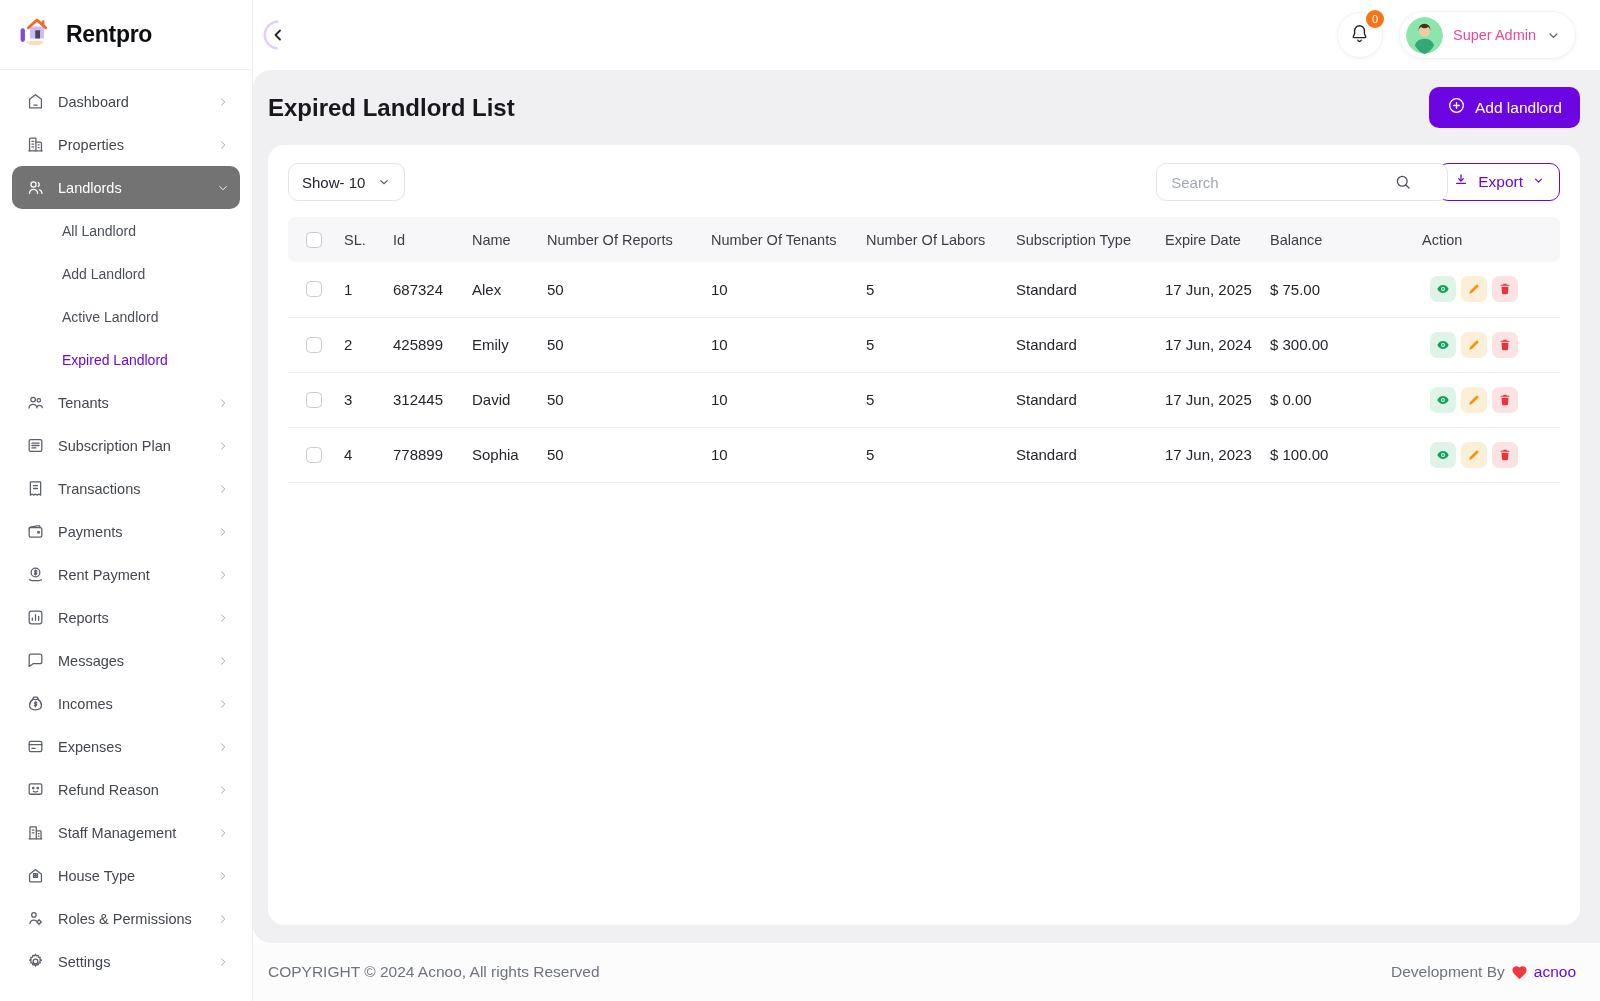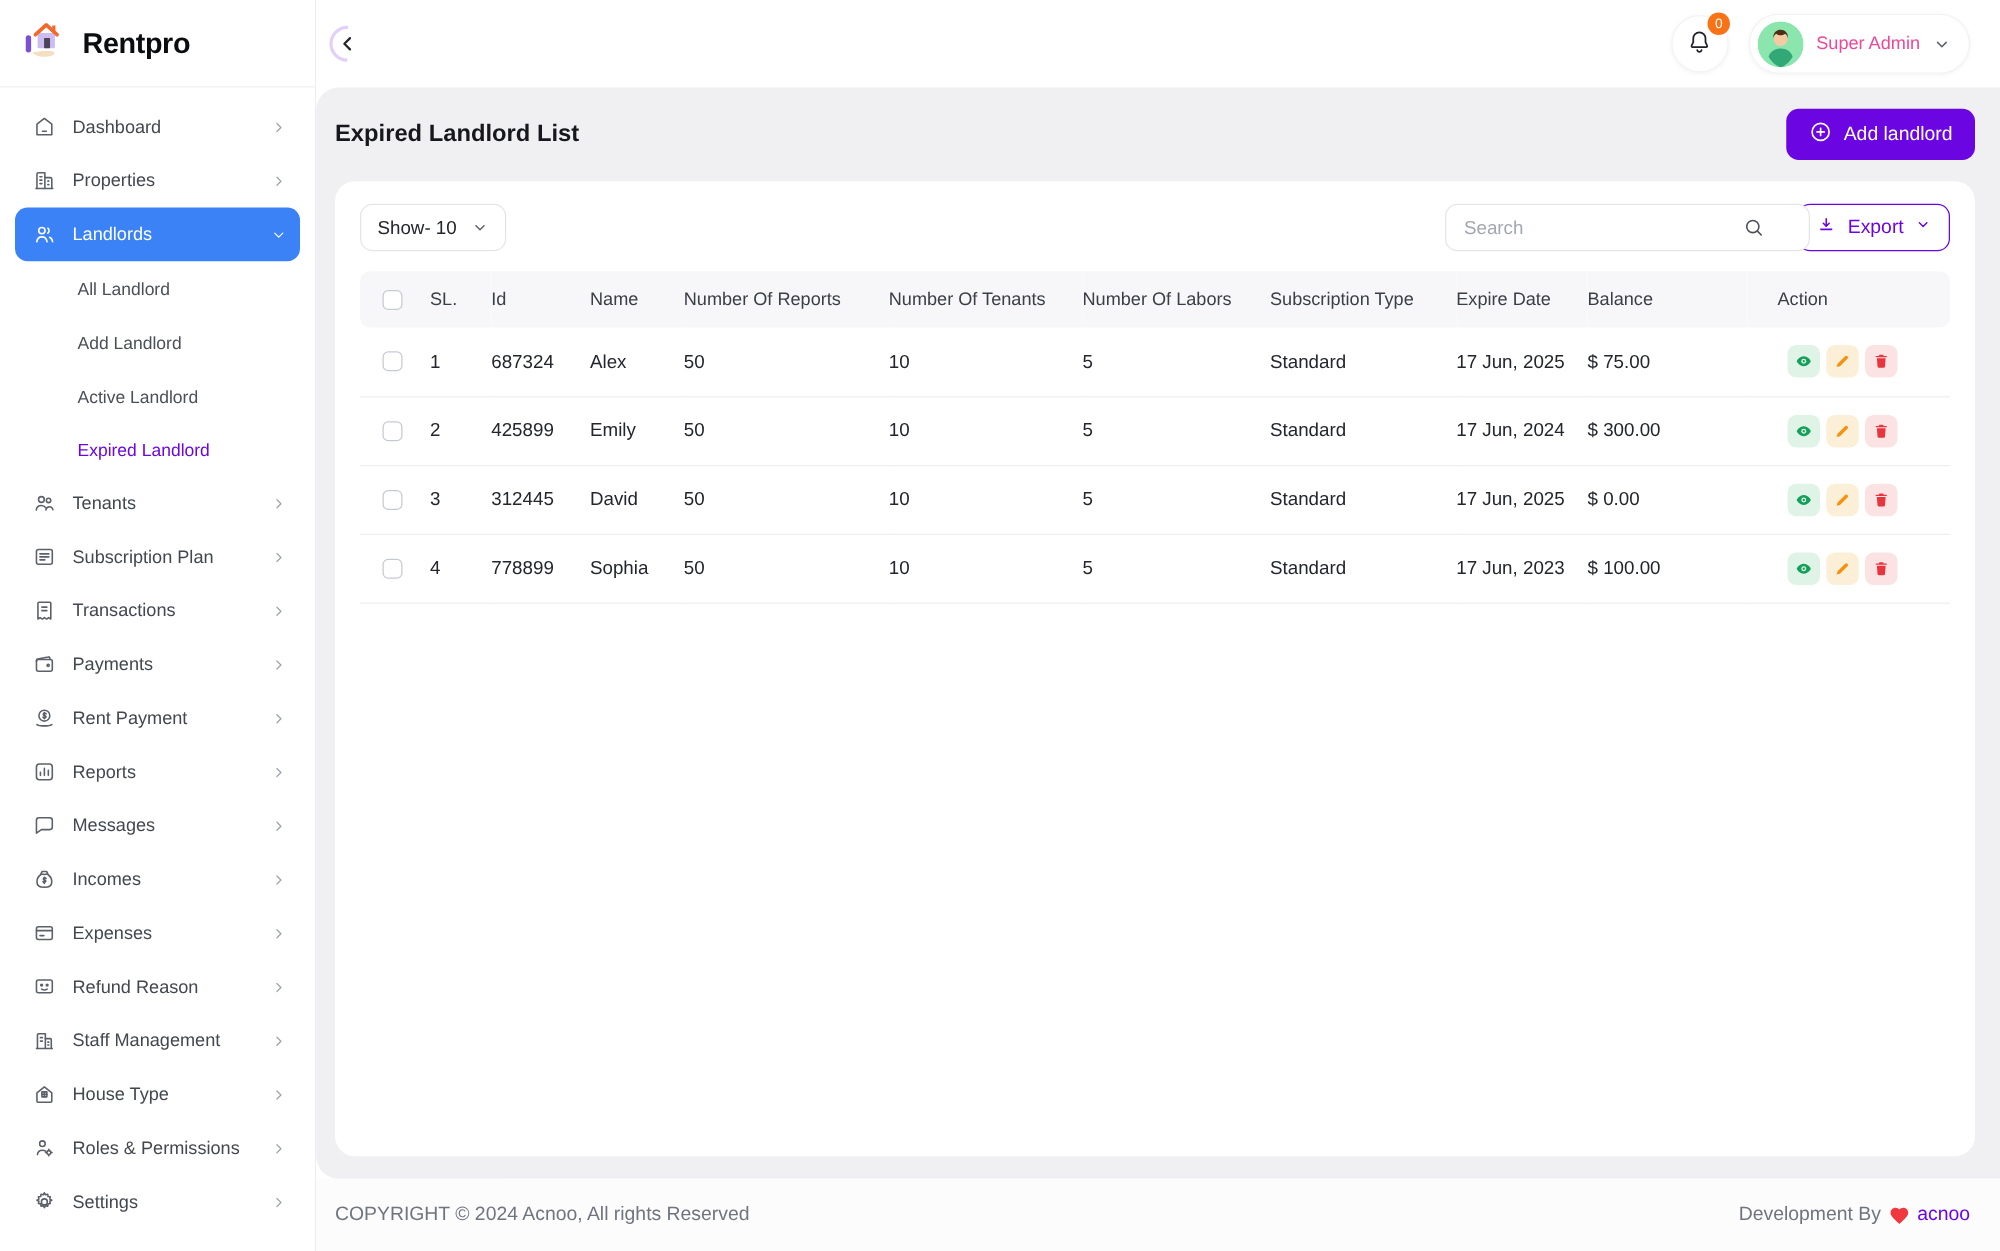--- a/index.html
+++ b/index.html
@@ -11,21 +11,21 @@
   .sidebar { width:253px; flex:0 0 253px; background:#fff; border-right:1px solid #EDEDF0; height:100%; overflow:hidden; }
   .logo-row { height:70px; display:flex; align-items:center; gap:10px; padding:0 18px; border-bottom:1px solid #F1F1F4; }
   .brand { font-size:23px; font-weight:800; color:#0c0d10; letter-spacing:-0.3px; }
   .nav { padding:10px 12px; }
   .side-item { height:43px; display:flex; align-items:center; gap:13px; padding:0 10px 0 14px; border-radius:10px; color:#43474e; font-size:14.5px; cursor:pointer; }
   .side-item .icon { color:#5c6069; display:flex; }
   .side-item .icon svg { width:19px; height:19px; display:block; }
   .side-item .lbl { flex:0 1 auto; }
   .side-item .chev { margin-left:auto; color:#9aa0a8; display:flex; }
   .side-item .chev svg { width:14px; height:14px; display:block; }
-  .side-item.active { background:#3b82f6; color:#fff; }
+  .side-item.active { background:#737373; color:#fff; }
   .side-item.active .icon, .side-item.active .chev { color:#fff; }
   .submenu { }
   .sub-item { height:43px; display:flex; align-items:center; padding-left:50px; font-size:14px; color:#4b4f57; cursor:pointer; }
   .sub-item.active { color:#6B06E3; }
 
   
   .main { flex:1; display:flex; flex-direction:column; min-width:0; background:#fff; }
   .topbar { height:70px; flex:0 0 70px; display:flex; align-items:center; padding:0 24px 0 10px; background:#fff; }
   .collapse-btn { width:30px; height:30px; border:none; background:transparent; cursor:pointer; padding:0; }
   .collapse-btn svg { display:block; }
@@ -35,21 +35,21 @@
   .badge { position:absolute; top:-3px; right:-2px; min-width:18px; height:18px; border-radius:9px; background:#F97316; color:#fff; font-size:11px; display:flex; align-items:center; justify-content:center; padding:0 4px; }
   .user-pill { display:flex; align-items:center; gap:10px; height:48px; padding:0 14px 0 6px; border-radius:24px; background:#fff; border:1px solid #F3F3F6; box-shadow:0 1px 4px rgba(20,20,40,.05); cursor:pointer; }
   .avatar { width:37px; height:37px; border-radius:50%; overflow:hidden; flex:0 0 37px; }
   .avatar svg { display:block; width:100%; height:100%; }
   .user-name { font-size:14.5px; color:#ec4899; }
   .user-pill .chev { color:#5d616a; display:flex; }
   .user-pill .chev svg { width:15px; height:15px; }
 
   .content { flex:1; background:#F0EFF2; border-radius:18px 0 0 18px; margin-right:0; padding:0 20px 0 15px; display:flex; flex-direction:column; min-height:0; }
   .page-head { height:75px; flex:0 0 75px; display:flex; align-items:center; justify-content:space-between; }
-  .page-title { font-size:19px; font-weight:700; color:#16181d; }
+  .page-title { font-size:24px; font-weight:700; color:#16181d; }
   .btn-primary { height:41px; padding:0 18px; background:#6B06E3; color:#fff; border:none; border-radius:10px; display:flex; align-items:center; gap:9px; font-size:15.5px; font-family:inherit; cursor:pointer; }
   .btn-primary svg { width:19px; height:19px; }
 
   .card { background:#fff; border-radius:16px; padding:18px 20px; flex:1; margin-bottom:18px; display:flex; flex-direction:column; min-height:0; }
   .controls { display:flex; align-items:center; flex:0 0 auto; }
   .select-btn { height:38px; display:flex; align-items:center; gap:12px; padding:0 13px; border:1px solid #E3E5EA; border-radius:10px; background:#fff; font-size:15px; color:#23262d; font-family:inherit; cursor:pointer; }
   .select-btn .chev { color:#5d616a; display:flex; }
   .select-btn .chev svg { width:14px; height:14px; }
   .spacer { flex:1; }
   .search-box { position:relative; width:292px; margin-right:14px; }

